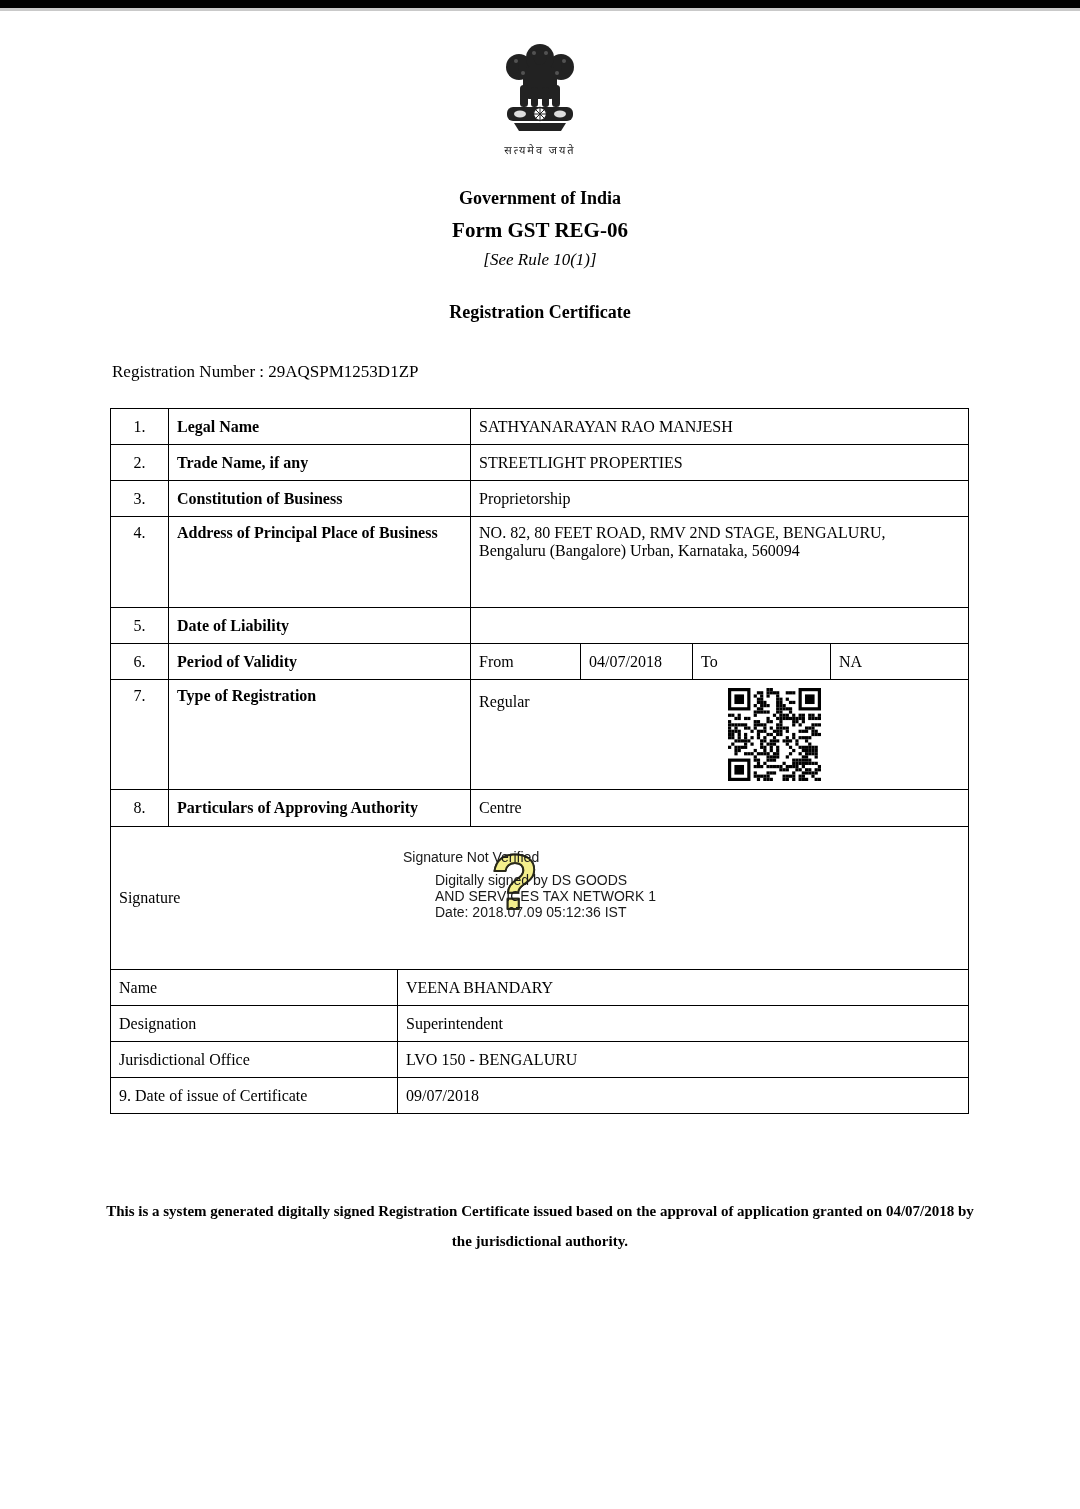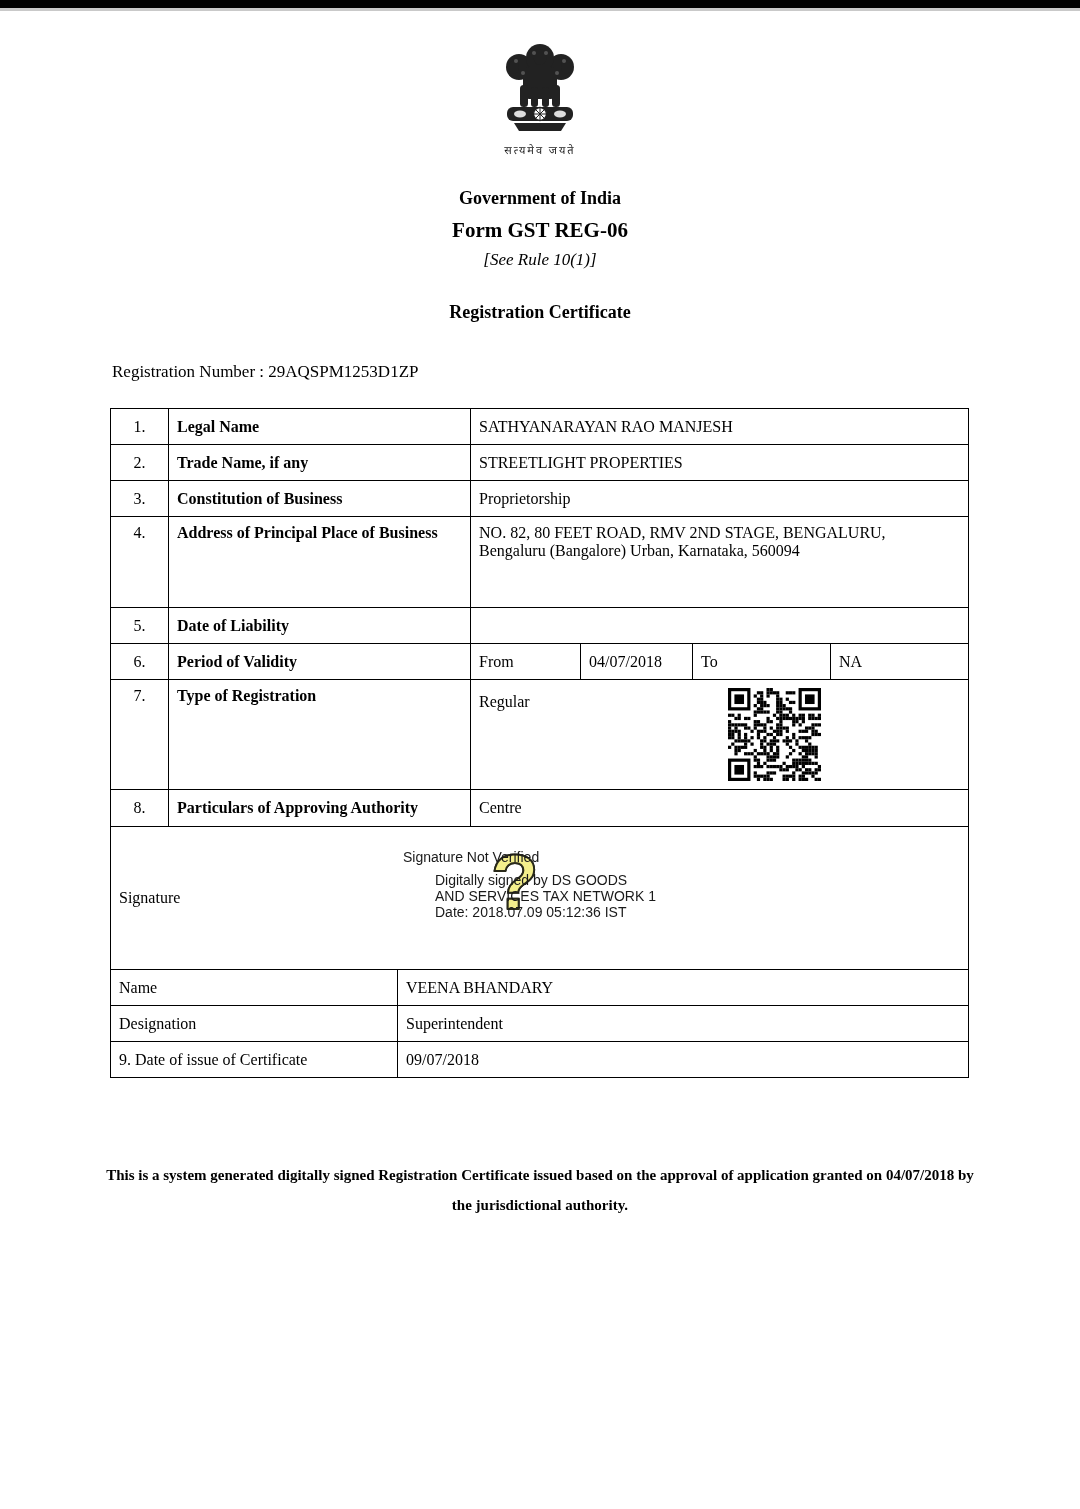--- a/index.html
+++ b/index.html
@@ -564,20 +564,24 @@
 
   <tr style="height:36px">
     <td colspan="2">Name</td>
     <td colspan="5">VEENA BHANDARY</td>
   </tr>
   <tr style="height:36px">
     <td colspan="2">Designation</td>
     <td colspan="5">Superintendent</td>
   </tr>
   <tr style="height:36px">
+    <td colspan="2">Jurisdictional Office</td>
+    <td colspan="5">LVO 150 - BENGALURU</td>
+  </tr>
+  <tr style="height:36px">
     <td colspan="2">9. Date of issue of Certificate</td>
     <td colspan="5">09/07/2018</td>
   </tr>
 
 </tbody>
   </table>
 
 <div class="footer">This is a system generated digitally signed Registration Certificate issued based on the approval of application granted on 04/07/2018 by
 the jurisdictional authority.</div>
 

